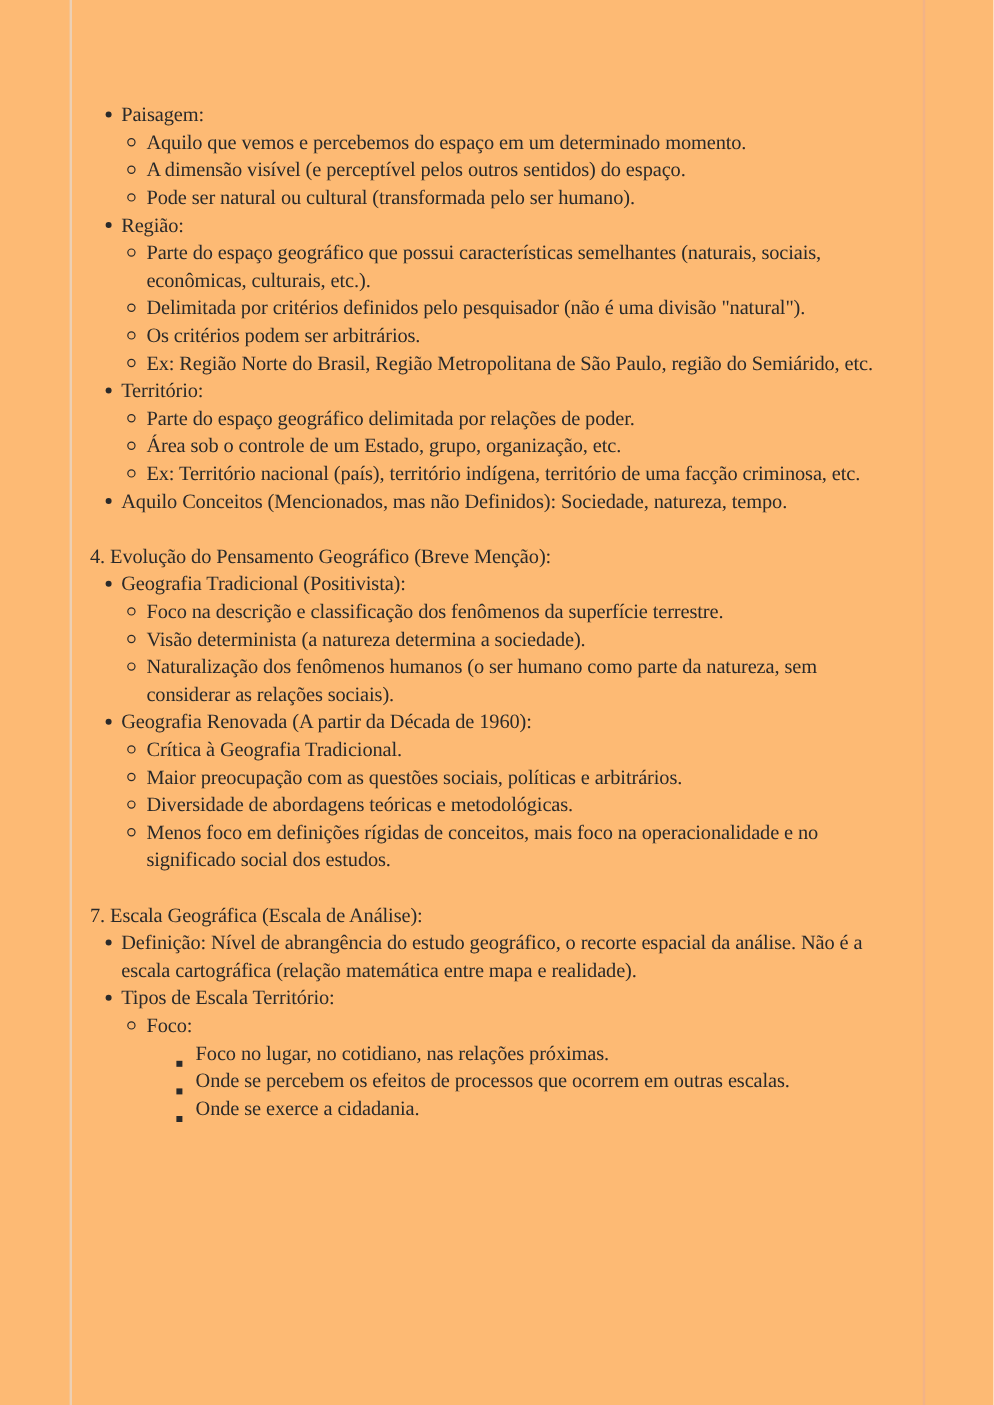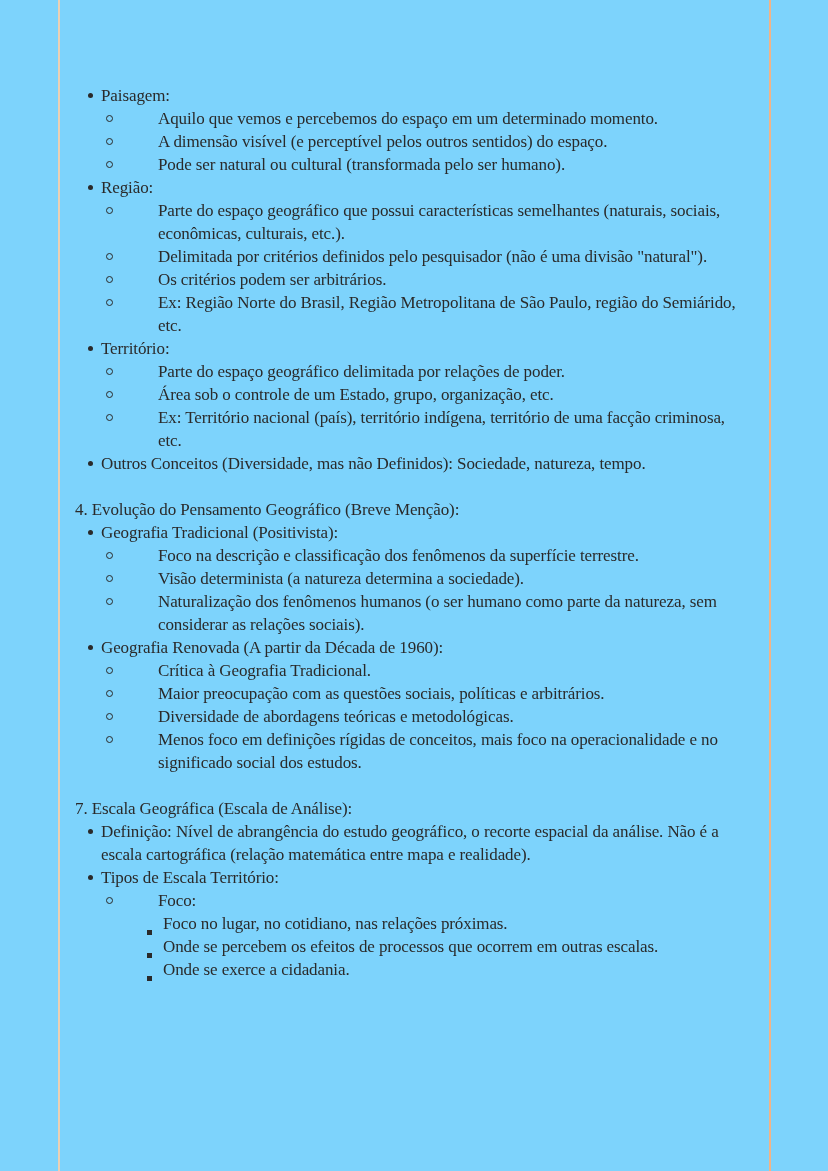--- a/index.html
+++ b/index.html
@@ -4,21 +4,21 @@
 <style>
   html, body {
     margin: 0;
     padding: 0;
     background: #ffffff;
   }
   #page {
     position: relative;
     width: 828px;
     height: 1171px;
-    background: #7dd3fc;
+    background: #fdba74;
     overflow: hidden;
     font-family: "Liberation Serif", "DejaVu Serif", serif;
     color: #2a2a2a;
   }
   .vrule {
     position: absolute;
     top: 0;
     height: 100%;
     width: 2px;
   }
@@ -32,21 +32,21 @@
     width: 676px;
     font-size: 17px;
     line-height: 23px;
     letter-spacing: -0.1px;
   }
   .row { display: flex; align-items: flex-start; }
   .row.gap { margin-top: 23px; }
 
   .level-0 { padding-left: 0; justify-content: flex-end; }
   .level-1 { padding-left: 13px; }
-  .level-2 { padding-left: 31px; gap: 36px; }
+  .level-2 { padding-left: 31px; }
   .level-3 { padding-left: 72px; align-items: flex-end; }
 
   .bullet { flex: 0 0 auto; display: block; }
   .level-1 .bullet { width: 13px; }
   .level-2 .bullet { width: 16px; }
   .level-3 .bullet { width: 16px; }
 
   .bullet::before {
     content: "";
     display: block;
@@ -125,21 +125,21 @@
       <div class="row level-2">
         <span class="bullet b2"></span>
         <div class="txt">Área sob o controle de um Estado, grupo, organização, etc.</div>
       </div>
       <div class="row level-2">
         <span class="bullet b2"></span>
         <div class="txt">Ex: Território nacional (país), território indígena, território de uma facção criminosa, etc.</div>
       </div>
       <div class="row level-1">
         <span class="bullet b1"></span>
-        <div class="txt">Outros Conceitos (Diversidade, mas não Definidos): Sociedade, natureza, tempo.</div>
+        <div class="txt">Aquilo Conceitos (Mencionados, mas não Definidos): Sociedade, natureza, tempo.</div>
       </div>
       <div class="row level-0 gap">
         <div class="txt">4. Evolução do Pensamento Geográfico (Breve Menção):</div>
       </div>
       <div class="row level-1">
         <span class="bullet b1"></span>
         <div class="txt">Geografia Tradicional (Positivista):</div>
       </div>
       <div class="row level-2">
         <span class="bullet b2"></span>

